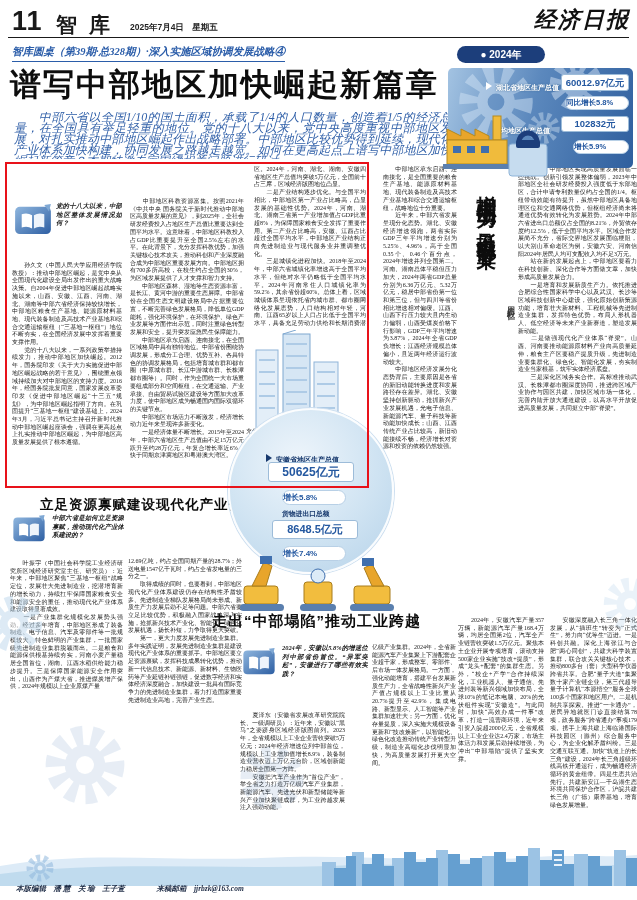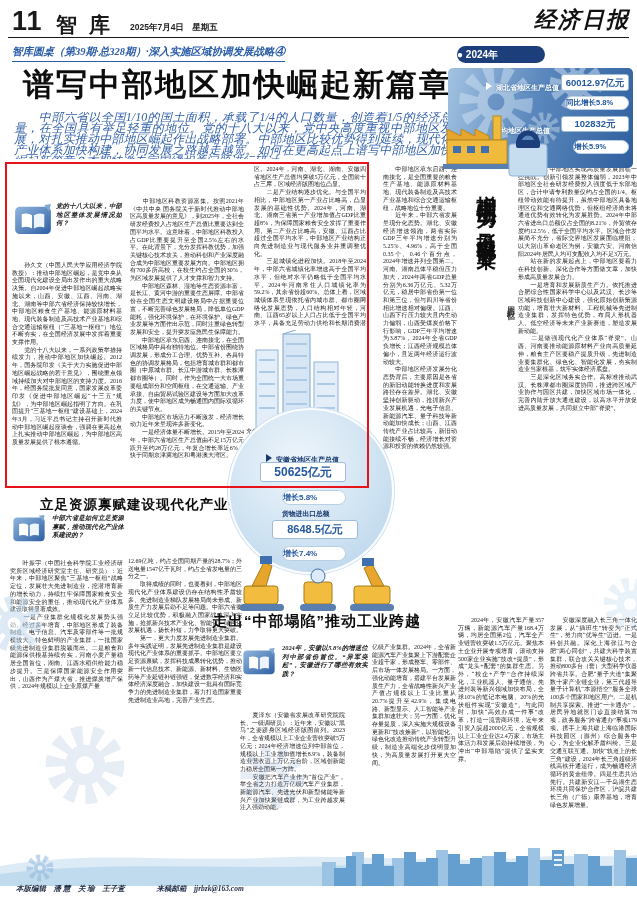--- a/index.html
+++ b/index.html
@@ -10,24 +10,24 @@
   
   .pgno{left:12px;top:6px;font-size:27px;font-weight:900;letter-spacing:1px;}
   .section{left:56px;top:11px;font-size:21px;font-weight:700;letter-spacing:12px;}
   .pdate{left:130px;top:22px;font-size:8.5px;font-weight:bold;color:#222;}
   .masthead{left:480px;top:5px;width:150px;text-align:right;font-size:22px;font-weight:900;
             font-style:italic;font-family:"DejaVu Serif",serif;letter-spacing:2px;color:#111;}
   .hrule{left:8px;top:37px;width:621px;border-top:1.6px solid #1a1a1a;}
   .kicker{left:12px;top:45px;font-size:10.5px;font-weight:bold;font-style:italic;color:#2b5da9;
           border-bottom:1px solid #2b5da9;padding-bottom:2px;}
   .badge{left:457px;top:46px;width:88px;height:17px;background:#1c3e7b;border-radius:9px;
-         color:#fff;font-size:10px;font-weight:bold;line-height:17px;}
+         color:#fff;font-size:10px;font-weight:bold;text-align:center;line-height:17px;}
   
   .headline{left:10px;top:64px;width:442px;font-size:31px;font-weight:900;letter-spacing:2px;
-            color:#0d0d0d;text-align:right;white-space:nowrap;}
+            color:#0d0d0d;text-align:left;white-space:nowrap;}
   .intro{left:14px;top:112px;width:438px;height:47px;font-size:12px;line-height:11px;
          font-style:italic;color:#2f5fa8;text-align:justify;overflow:hidden;white-space:pre-line;}
   
   .col{font-size:6px;line-height:7.7px;text-align:justify;white-space:pre-line;
        overflow:hidden;color:#191919;}
   .question{font-size:6.4px;line-height:8.6px;font-weight:bold;font-style:italic;color:#222;
             text-align:justify;white-space:pre-line;overflow:hidden;}
   .atitle{font-weight:900;color:#0d0d0d;font-family:"Liberation Sans","DejaVu Sans",sans-serif;
           white-space:nowrap;}
   .redbox{left:5px;top:162px;width:360px;height:322px;border:2px solid #e8121a;z-index:6;pointer-events:none;}
@@ -168,21 +168,21 @@
         <line x1="65" y1="66" x2="83" y2="66"></line>
         <line x1="65" y1="78" x2="83" y2="78"></line>
     </g>
   </svg>
 
   <div class="abs circle">
     <div class="abs" style="left:36px;top:38px">
       <span class="tri navy"></span>
       <span class="clabel" style="font-size:7px">安徽省地区生产总值</span>
     </div>
-    <div class="abs statbox" style="left:30px;top:52px;width:84px;height:18px;font-size:12px;line-height:18px">50625亿元</div>
+    <div class="abs statbox" style="left:38px;top:52px;width:84px;height:18px;font-size:12px;line-height:18px">50625亿元</div>
     <div class="abs statpill" style="left:52px;top:80px;width:62px;height:13px;font-size:8px;line-height:13px">增长5.8%</div>
     <div class="abs clabel" style="left:52px;top:99px;font-size:6.8px">货物进出口总额</div>
     <div class="abs statbox" style="left:42px;top:110px;width:84px;height:17px;font-size:11px;line-height:17px">8648.5亿元</div>
     <div class="abs statpill" style="left:52px;top:136px;width:62px;height:13px;font-size:8px;line-height:13px">增长7.4%</div>
   </div>
 
   <svg class="abs z4" style="left:238px;top:552px;width:160px;height:62px" viewBox="0 0 160 62">
     <rect x="6" y="34" width="34" height="18" rx="3" fill="#f2bd3e" stroke="#a87d1c"></rect>
     <polygon points="14,34 26,10 34,14 28,34" fill="#e8a52b" stroke="#a87d1c"></polygon>
     <rect x="22" y="4" width="12" height="8" fill="#3f6fae"></rect>

